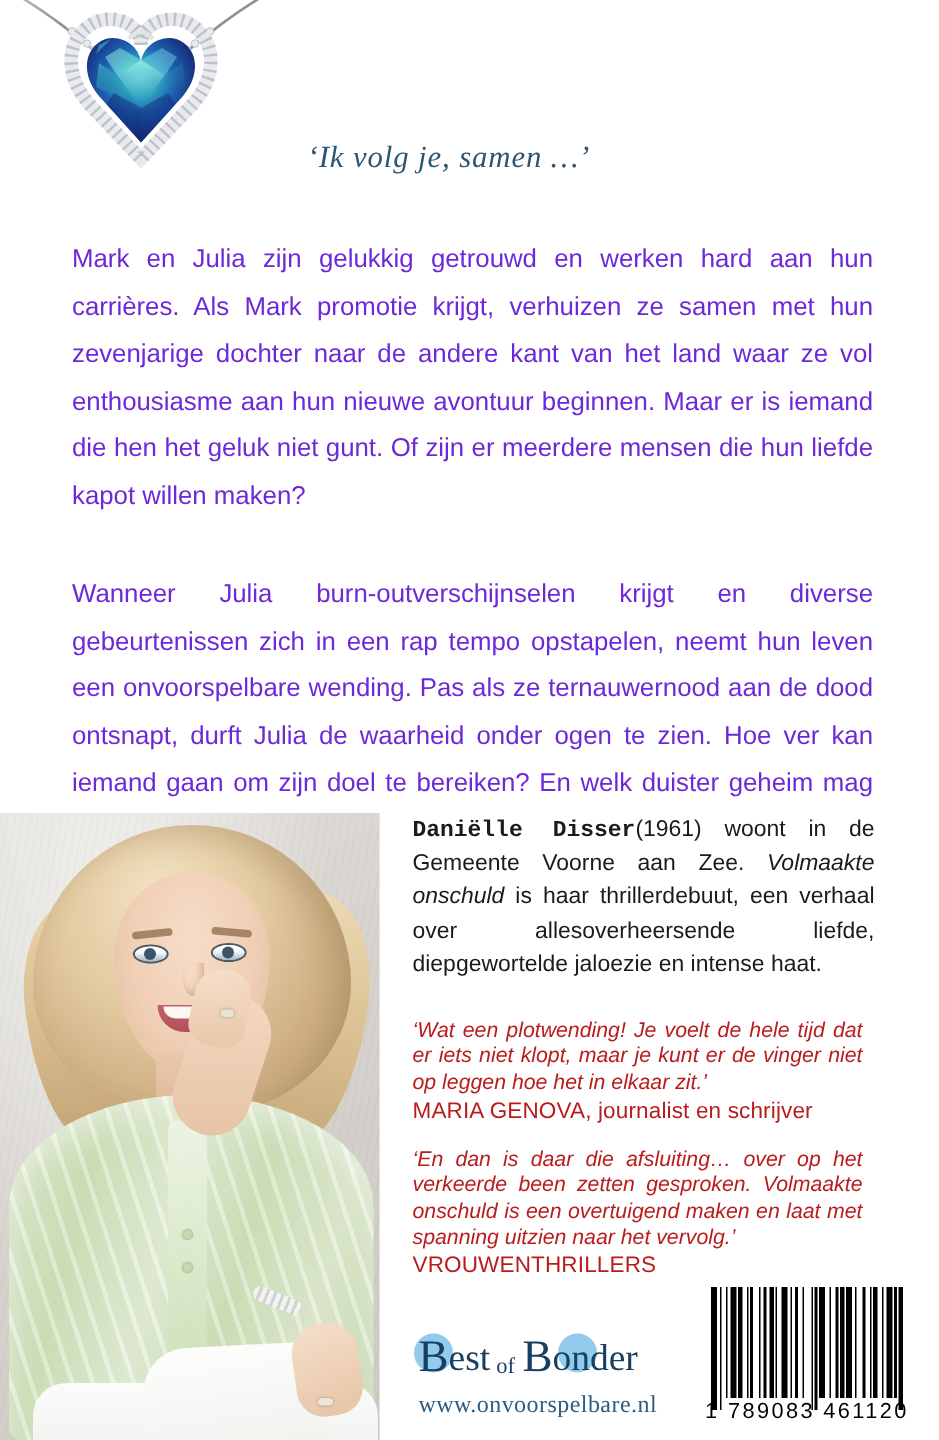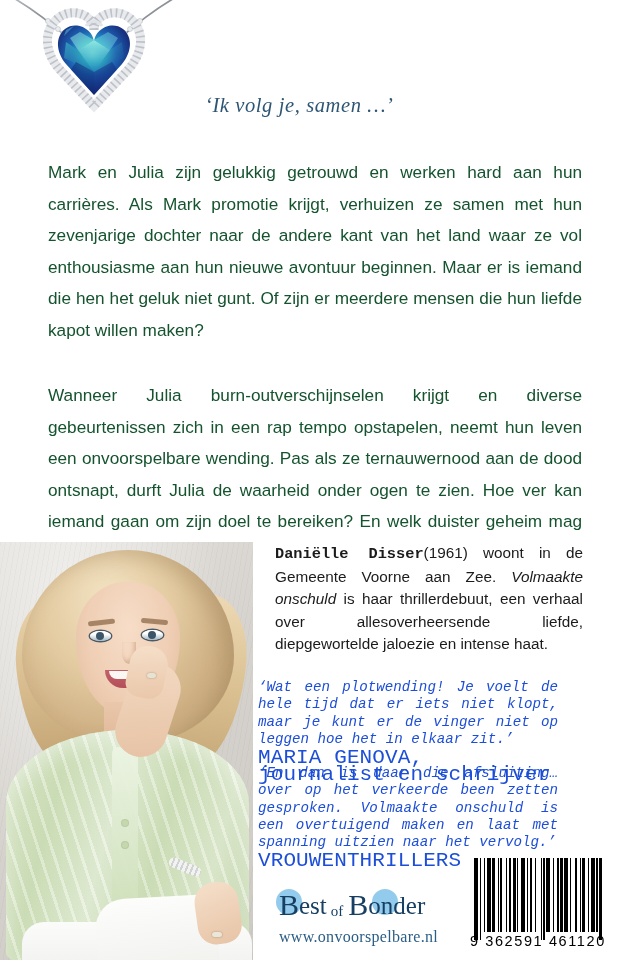--- a/index.html
+++ b/index.html
@@ -42,21 +42,21 @@
     letter-spacing: 0.6px;
     color: #2d5574;
     white-space: nowrap;
   }
 
   
   .blurb {
     position: absolute;
     left: 48px;
     width: 534px;
-    color: #14532d;
+    color: #6d28d9;
     font-size: 17.2px;
     line-height: 31.6px;
     text-align: justify;
     font-family: "Liberation Sans", sans-serif;
   }
   .blurb.p1 { top: 157px; }
   .blurb.p2 { top: 352px; margin-top: 28px; }
   .blurb p { margin: 0; }
 
   
@@ -251,36 +251,36 @@
     line-height: 22.6px;
     color: #1b1b1b;
     text-align: justify;
     font-family: "Liberation Sans", sans-serif;
   }
   .bio b { font-weight: 700; font-family: Liberation Mono, monospace; }
   .bio i { font-style: italic; }
 
   .quote {
     position: absolute;
-    left: 258px;
+    left: 275px;
     width: 300px;
-    font-family: Liberation Mono, monospace;
-    color: #1d4ed8;
+    font-family: Liberation Sans, sans-serif;
+    color: #b91c1c;
     font-size: 14.2px;
     line-height: 17.3px;
   }
   .quote .qtext {
     font-style: italic;
     text-align: justify;
     display: block;
   }
   .quote .qsrc {
     display: block;
     font-style: normal;
-    font-size: 21px;
+    font-size: 15px;
     letter-spacing: .1px;
     margin-top: 1px;
   }
   .quote.q1 { top: 679px; }
   .quote.q2 { top: 765px; }
 
   
   .logo {
     position: absolute;
     left: 279px;
@@ -524,16 +524,16 @@
         <i style="left: 90.32px; width: 4.02px;"></i>
         <i style="left: 95.87px; width: 1.24px;"></i>
         <i style="left: 101.43px; width: 1.24px;"></i>
         <i style="left: 105.6px; width: 1.24px;"></i>
         <i style="left: 108.38px; width: 2.63px;"></i>
         <i style="left: 113.94px; width: 1.24px;"></i>
         <i style="left: 116.72px; width: 4.02px;"></i>
         <i style="left: 122.27px; width: 1.24px;"></i>
         <i class="g" style="left: 125.05px; width: 2.63px;"></i>
       </div>
-    <div class="barcode-number">9  362591  461120</div>
+    <div class="barcode-number">1  789083  461120</div>
   </div>
 
 </div>
 
 </body></html>

